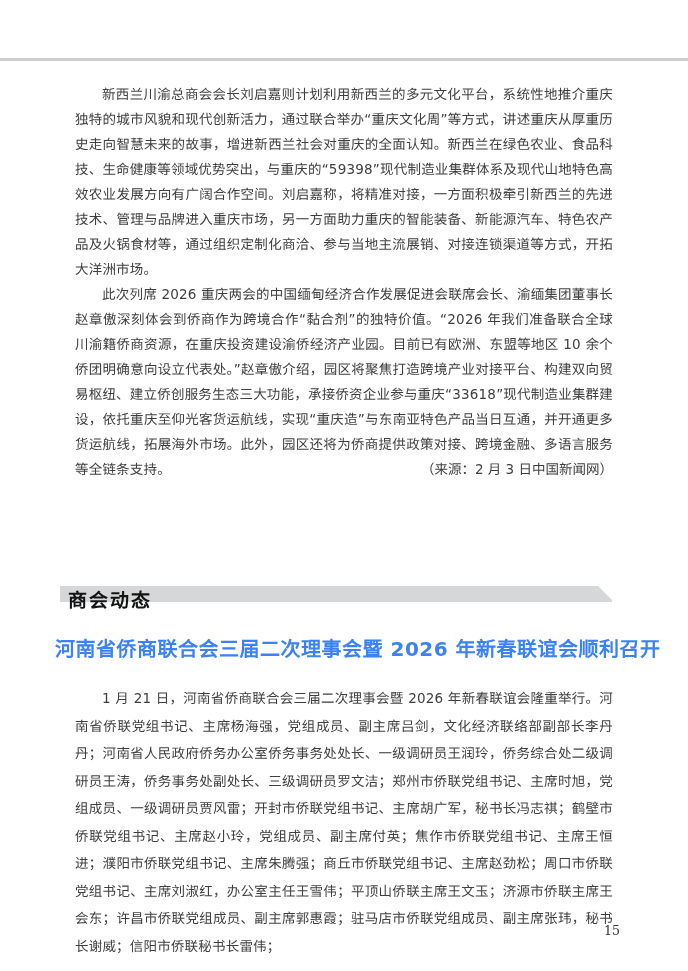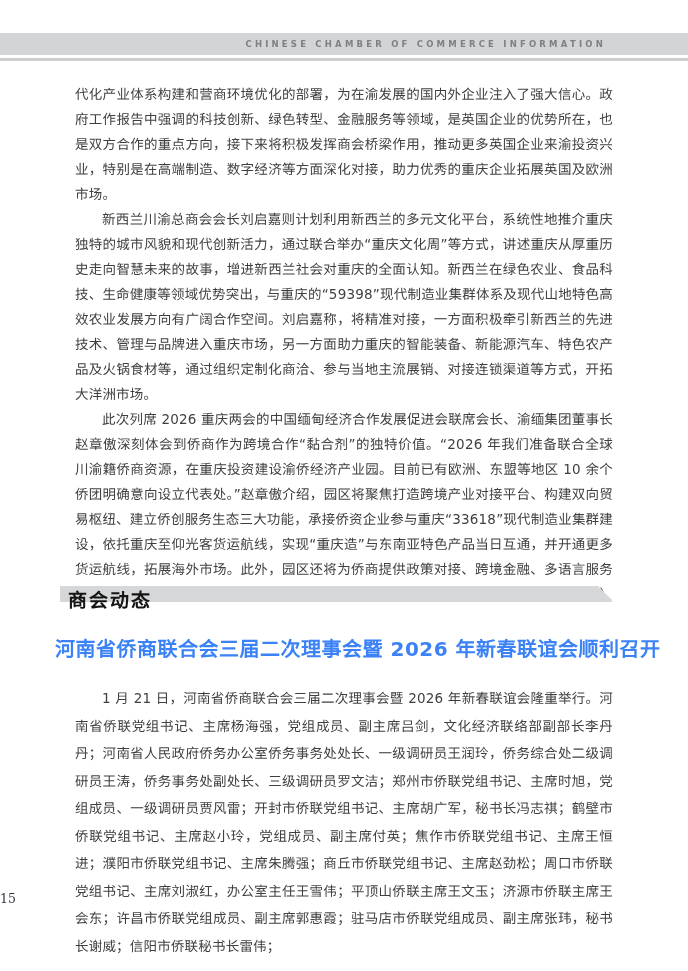--- a/index.html
+++ b/index.html
@@ -93,42 +93,38 @@
   }
   .article-2 {
     position: absolute;
     top: 676px; left: 75px;
     width: 538px;
   }
   .para-2 { line-height: 27.5px; margin-top: 9px; }
   
   .footer {
     position: absolute;
-    top: 888px; left: 0;
+    top: 920px; left: 0;
     width: 620px;
-    text-align: left;
+    text-align: right;
   }
   .page-number {
     font-family: "DejaVu Serif", "Liberation Serif", serif;
     font-size: 12.5px;
     color: #34343f;
   }
 </style>
 </head>
 <body>
 
 <div class="page">
 
-  <div class="banner">
-    <span class="banner-text">CHINESE CHAMBER OF COMMERCE INFORMATION</span>
-  </div>
   <div class="banner-underline"></div>
 
   <div class="article-1">
-    <p class="para no-indent">代化产业体系构建和营商环境优化的部署，为在渝发展的国内外企业注入了强大信心。政府工作报告中强调的科技创新、绿色转型、金融服务等领域，是英国企业的优势所在，也是双方合作的重点方向，接下来将积极发挥商会桥梁作用，推动更多英国企业来渝投资兴业，特别是在高端制造、数字经济等方面深化对接，助力优秀的重庆企业拓展英国及欧洲市场。</p>
     <p class="para">新西兰川渝总商会会长刘启嘉则计划利用新西兰的多元文化平台，系统性地推介重庆独特的城市风貌和现代创新活力，通过联合举办“重庆文化周”等方式，讲述重庆从厚重历史走向智慧未来的故事，增进新西兰社会对重庆的全面认知。新西兰在绿色农业、食品科技、生命健康等领域优势突出，与重庆的“59398”现代制造业集群体系及现代山地特色高效农业发展方向有广阔合作空间。刘启嘉称，将精准对接，一方面积极牵引新西兰的先进技术、管理与品牌进入重庆市场，另一方面助力重庆的智能装备、新能源汽车、特色农产品及火锅食材等，通过组织定制化商洽、参与当地主流展销、对接连锁渠道等方式，开拓大洋洲市场。</p>
     <p class="para">此次列席 2026 重庆两会的中国缅甸经济合作发展促进会联席会长、渝缅集团董事长赵章傲深刻体会到侨商作为跨境合作“黏合剂”的独特价值。“2026 年我们准备联合全球川渝籍侨商资源，在重庆投资建设渝侨经济产业园。目前已有欧洲、东盟等地区 10 余个侨团明确意向设立代表处。”赵章傲介绍，园区将聚焦打造跨境产业对接平台、构建双向贸易枢纽、建立侨创服务生态三大功能，承接侨资企业参与重庆“33618”现代制造业集群建设，依托重庆至仰光客货运航线，实现“重庆造”与东南亚特色产品当日互通，并开通更多货运航线，拓展海外市场。此外，园区还将为侨商提供政策对接、跨境金融、多语言服务等全链条支持。</p>
     <div class="source-line">（来源：2 月 3 日中国新闻网）</div>
   </div>
 
   <div class="section-bar">
     <span class="section-title">商会动态</span>
   </div>
 
   <h2 class="headline">河南省侨商联合会三届二次理事会暨 2026 年新春联谊会顺利召开</h2>

